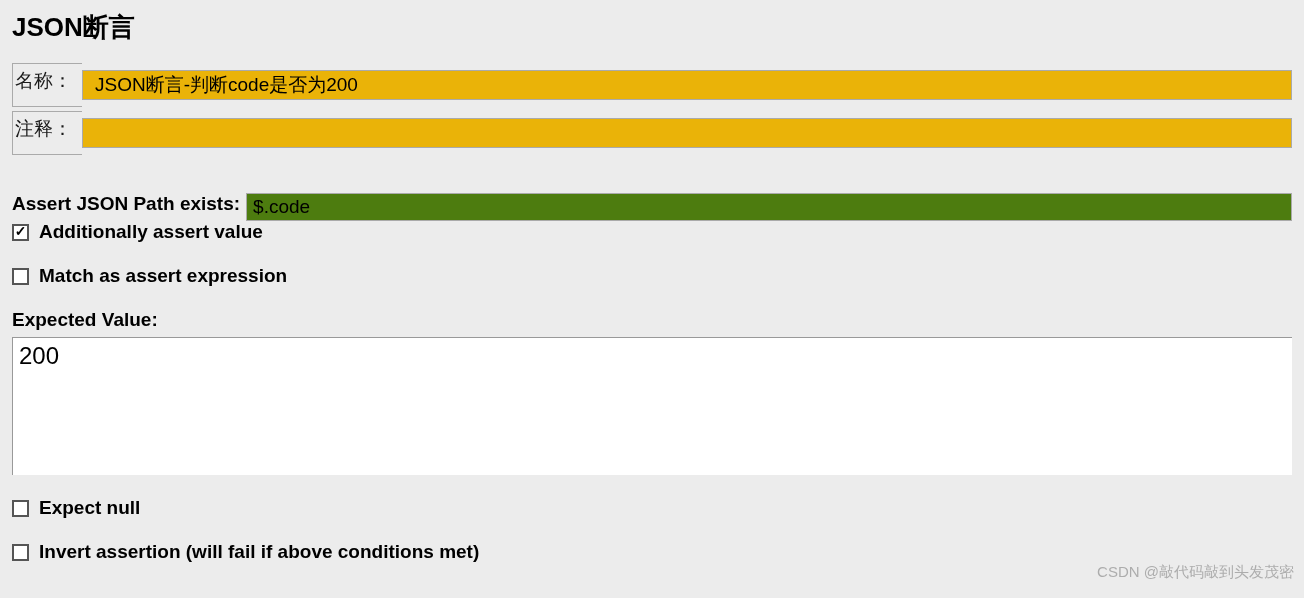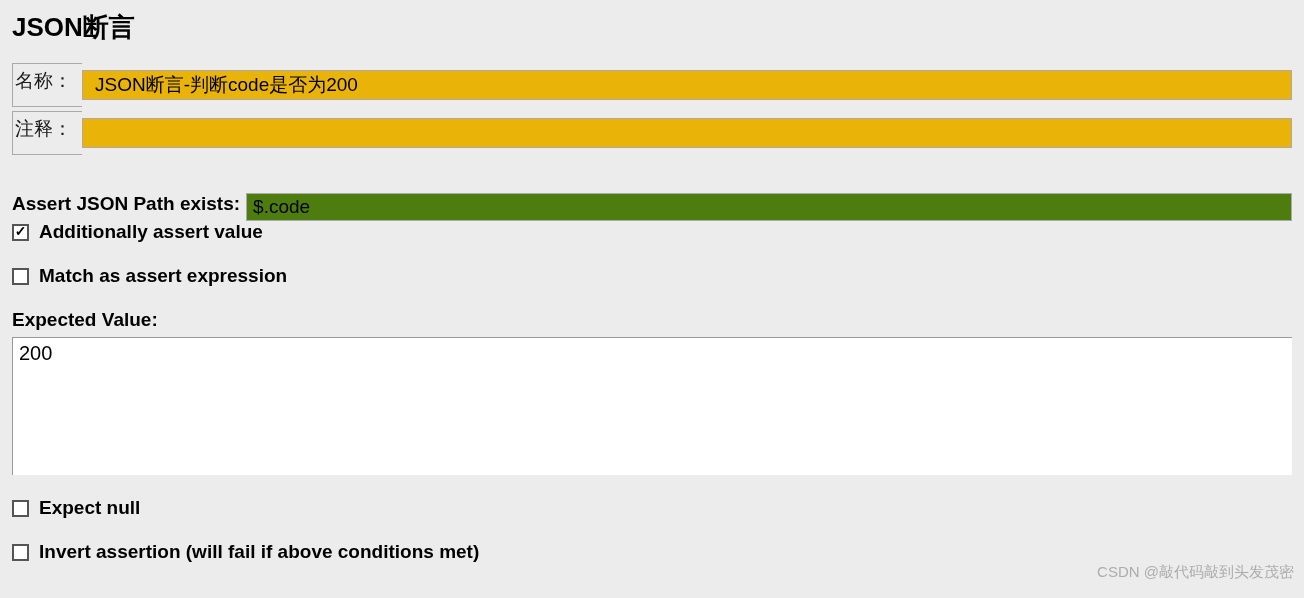--- a/index.html
+++ b/index.html
@@ -118,21 +118,21 @@
       font-size: 19px;
       margin-bottom: 6px;
     }
     .expected-box {
       width: 100%;
       border-top: 1px solid #999;
       border-left: 1px solid #999;
       border-right: none;
       border-bottom: none;
       background: #fff;
-      font-size: 20px;
+      font-size: 24px;
       padding: 4px 6px;
       font-family: inherit;
       resize: none;
       outline: none;
       height: 138px;
       display: block;
     }
     .watermark {
       position: absolute;
       bottom: 16px;

